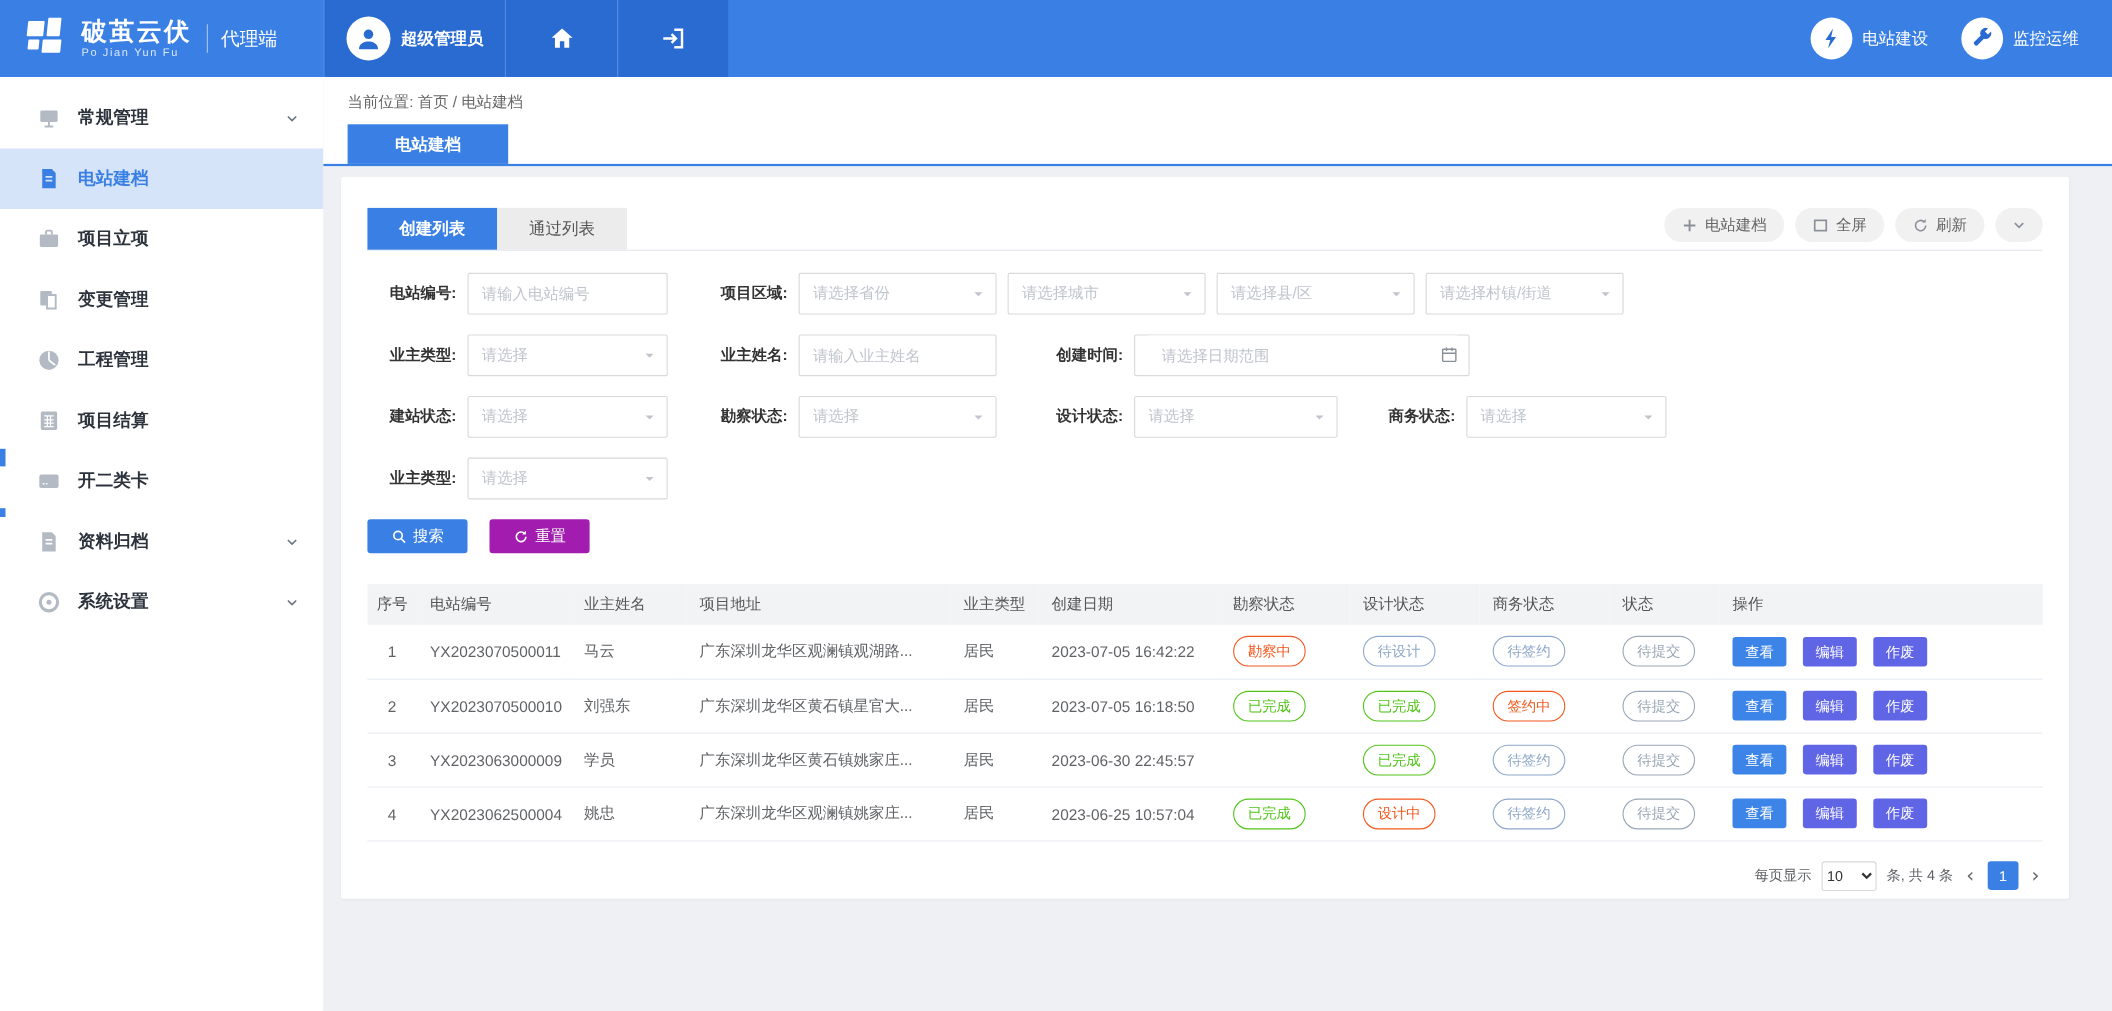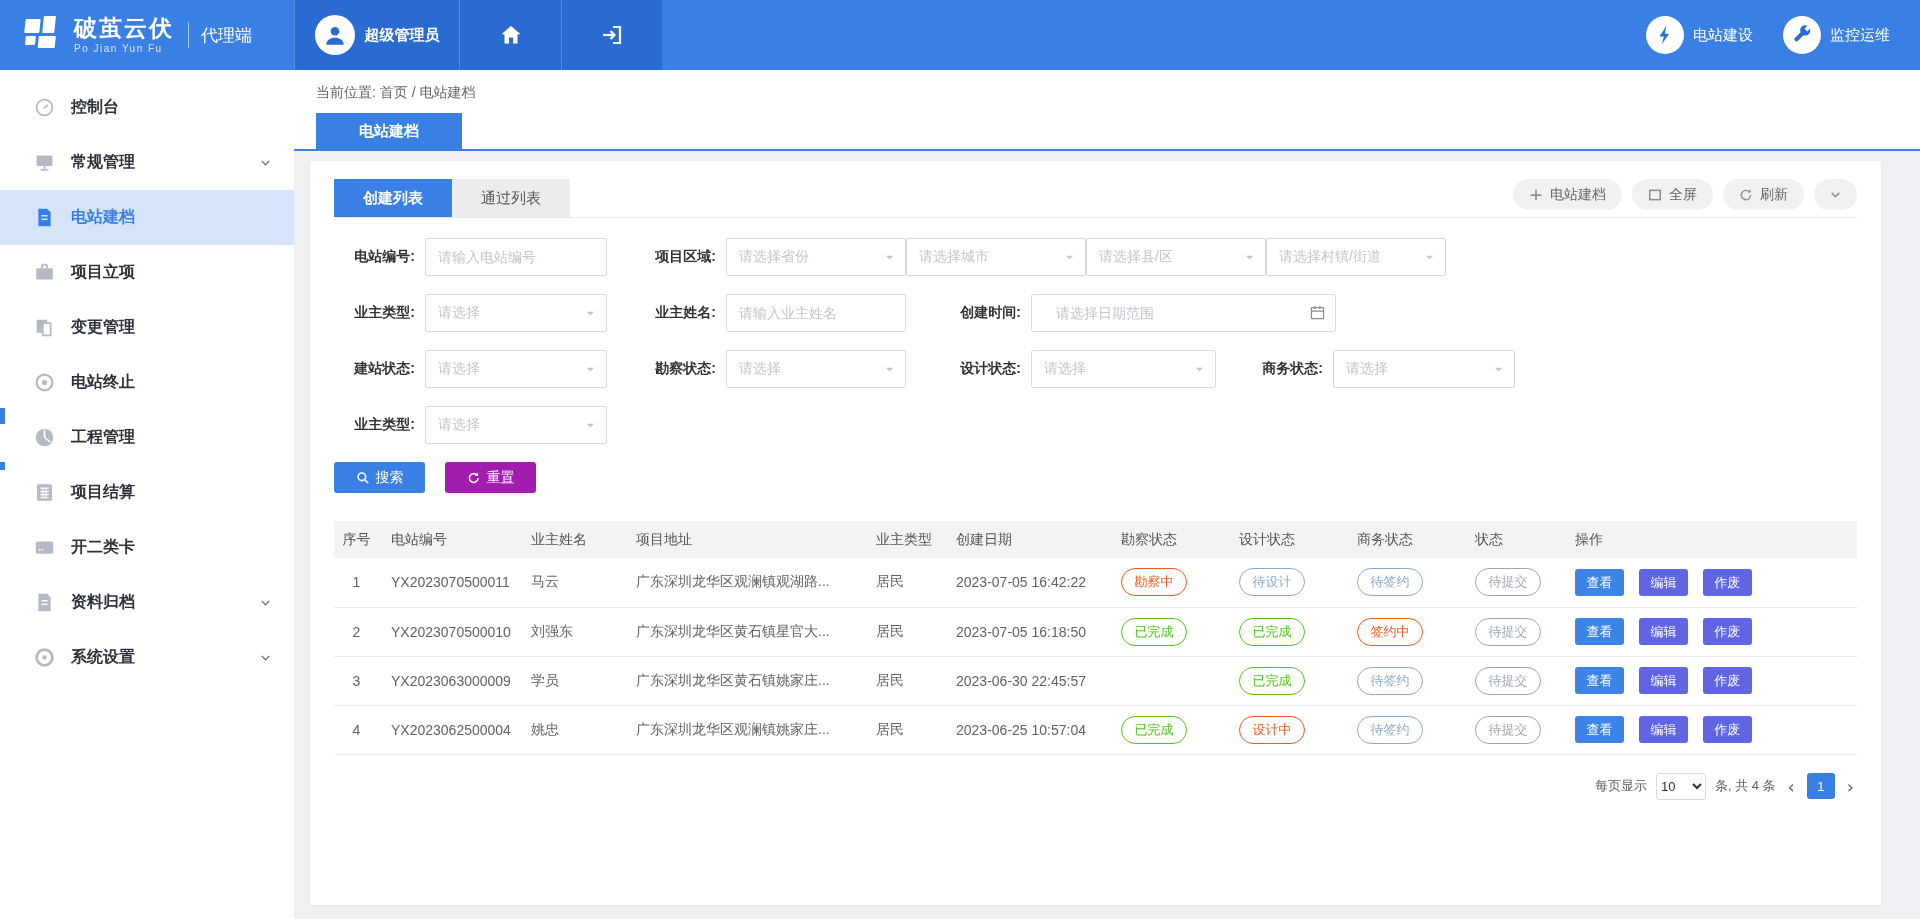--- a/index.html
+++ b/index.html
@@ -39,21 +39,21 @@
   .scroll-mark { position:absolute; left:0; width:5px; background:#3a80e4; }
 
   
   .main { position:absolute; top:70px; left:294px; right:0; bottom:0; background:#eef0f4; }
   .topstrip { height:81px; background:#fff; border-bottom:2px solid #3a80e4; position:relative; }
   .breadcrumb { padding:14px 0 0 22px; font-size:14px; color:#666; }
   .breadcrumb span { color:#666; }
   .crumb-link { cursor:pointer; }
   .page-tab { position:absolute; left:22px; bottom:0; width:146px; height:36px; background:#3a80e4; color:#fff; font-size:15px; font-weight:bold; display:flex; align-items:center; justify-content:center; cursor:pointer; }
 
-  .card { margin:10px 39px 0 16px; background:#fff; height:744px; border-radius:2px; padding:18px 24px 0 24px; box-shadow:0 1px 3px rgba(0,0,0,.04); }
+  .card { margin:10px 39px 0 16px; background:#fff; height:656px; border-radius:2px; padding:28px 24px 0 24px; box-shadow:0 1px 3px rgba(0,0,0,.04); }
 
   
   .tabs-row { display:flex; align-items:flex-end; border-bottom:1px solid #e4e7ed; }
   .list-tab { width:118px; height:38px; display:flex; align-items:center; justify-content:center; font-size:15px; cursor:pointer; }
   .list-tab.active { background:#3a80e4; color:#fff; font-weight:bold; }
   .list-tab.inactive { background:#ececec; color:#555; }
   .toolbar { margin-left:auto; display:flex; align-items:center; gap:10px; padding-bottom:7px; }
   .tool-btn { height:31px; padding:0 16px; border-radius:16px; background:#f1f1f2; color:#666; font-size:14px; display:flex; align-items:center; gap:7px; cursor:pointer; border:none; }
   .tool-btn .t-ico { display:flex; color:#8a8f97; }
 
@@ -61,21 +61,21 @@
   .filters { padding-top:20px; }
   .f-row { display:flex; align-items:center; margin-bottom:18px; }
   .f-label { width:91px; text-align:right; padding-right:10px; font-size:14px; font-weight:bold; color:#333; flex:0 0 auto; white-space:nowrap; }
   .f-input, .f-select { height:38px; border:1px solid #d9d9d9; border-radius:2px; background:#fff; font-size:14px; color:#333; }
   .f-input { padding:0 12px; outline:none; }
   .f-input::placeholder { color:#c0c4cc; }
   .f-select { display:flex; align-items:center; justify-content:space-between; padding:0 10px 0 12px; cursor:pointer; }
   .f-select .ph { color:#c0c4cc; overflow:hidden; white-space:nowrap; }
   .f-select .caret { color:#c0c4cc; display:flex; }
   .w182 { width:182px; } .w180 { width:180px; } .w185 { width:185px; } .w305 { width:305px; }
-  .ml-col2 { margin-left:28px; } .ml-col3 { margin-left:34px; } .ml-col4 { margin-left:26px; } .ml-sel { }
+  .ml-col2 { margin-left:28px; } .ml-col3 { margin-left:34px; } .ml-col4 { margin-left:26px; } .ml-sel { margin-left:10px; }
   .date-box { position:relative; }
   .date-box .cal { position:absolute; right:9px; top:9px; color:#8a8f97; }
   .date-box input { width:100%; height:36px; border:none; outline:none; padding:0 34px 0 12px; font-size:14px; }
   .date-box input::placeholder { color:#c0c4cc; }
 
   .btn-row { display:flex; gap:20px; margin-top:8px; }
   .btn { height:31px; width:91px; border:none; border-radius:3px; color:#fff; font-size:14px; display:flex; align-items:center; justify-content:center; gap:6px; cursor:pointer; }
   .btn-search { background:#3a80e4; }
   .btn-reset { background:#a21caf; }
 
@@ -163,29 +163,20 @@
               <path d="M21 7.2a5.4 5.4 0 01-7.3 5L8 17.9a2.3 2.3 0 11-3.2-3.2l5.7-5.7A5.4 5.4 0 0117.8 2l-3.1 3.1 3 3L20.8 5c.1.7.2 1.4.2 2.2z" fill="#2a6bd2"></path>
             </svg>
         </span>
         <span class="hr-label">监控运维</span>
       </div>
     </div>
   </div>
 
   <div class="sidebar">
 
-    <div class="s-item">
-      <span class="s-icon">
-        <svg viewBox="0 0 24 24" fill="none" stroke="currentColor" stroke-width="2">
-            <circle cx="12" cy="12" r="9"></circle>
-            <path d="M11 13l5-4"></path>
-          </svg>
-      </span>
-      <span class="s-label">控制台</span>
-    </div>
 
     <div class="s-item">
       <span class="s-icon">
         <svg viewBox="0 0 24 24" fill="none" stroke="currentColor" stroke-width="2">
             <rect x="3" y="4" width="18" height="12" rx="1.5" fill="currentColor" stroke="none"></rect>
             <path d="M12 16v4M7.5 20.5h9"></path>
           </svg>
       </span>
       <span class="s-label">常规管理</span>
       <span class="s-chevron">
@@ -218,29 +209,20 @@
     <div class="s-item">
       <span class="s-icon">
         <svg viewBox="0 0 24 24">
             <rect x="3" y="3" width="12" height="15" rx="1" fill="currentColor"></rect>
             <path d="M10 7h9v14h-9z" fill="#fff" stroke="currentColor" stroke-width="2"></path>
           </svg>
       </span>
       <span class="s-label">变更管理</span>
     </div>
 
-    <div class="s-item">
-      <span class="s-icon">
-        <svg viewBox="0 0 24 24" fill="none">
-            <circle cx="12" cy="12" r="9" stroke="currentColor" stroke-width="2.6"></circle>
-            <circle cx="12" cy="12" r="3" fill="currentColor"></circle>
-          </svg>
-      </span>
-      <span class="s-label">电站终止</span>
-    </div>
 
 
     <div class="s-item">
       <span class="s-icon">
         <svg viewBox="0 0 24 24">
             <circle cx="12" cy="12" r="10" fill="currentColor"></circle>
             <path d="M12 12V3M12 12l6.5 5" stroke="#fff" stroke-width="1.8"></path>
           </svg>
       </span>
       <span class="s-label">工程管理</span>

